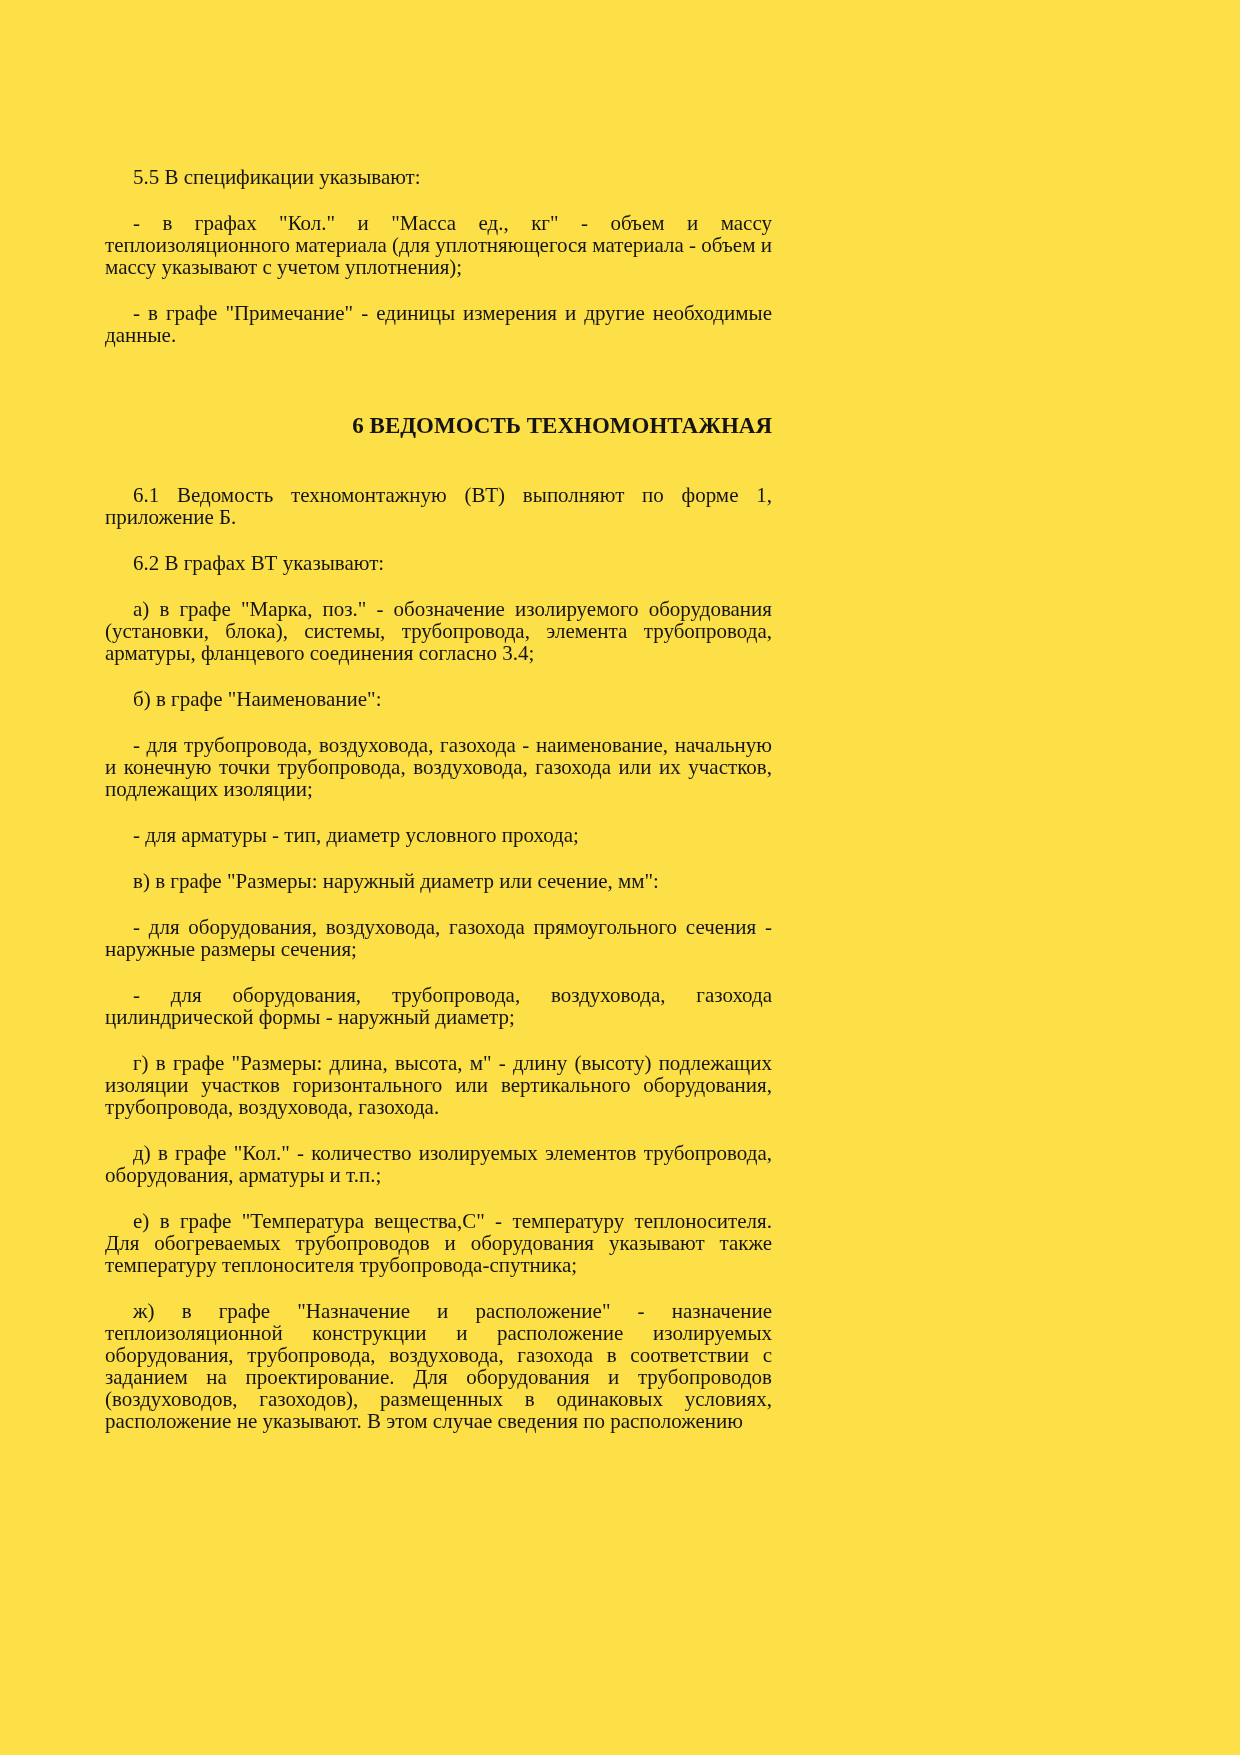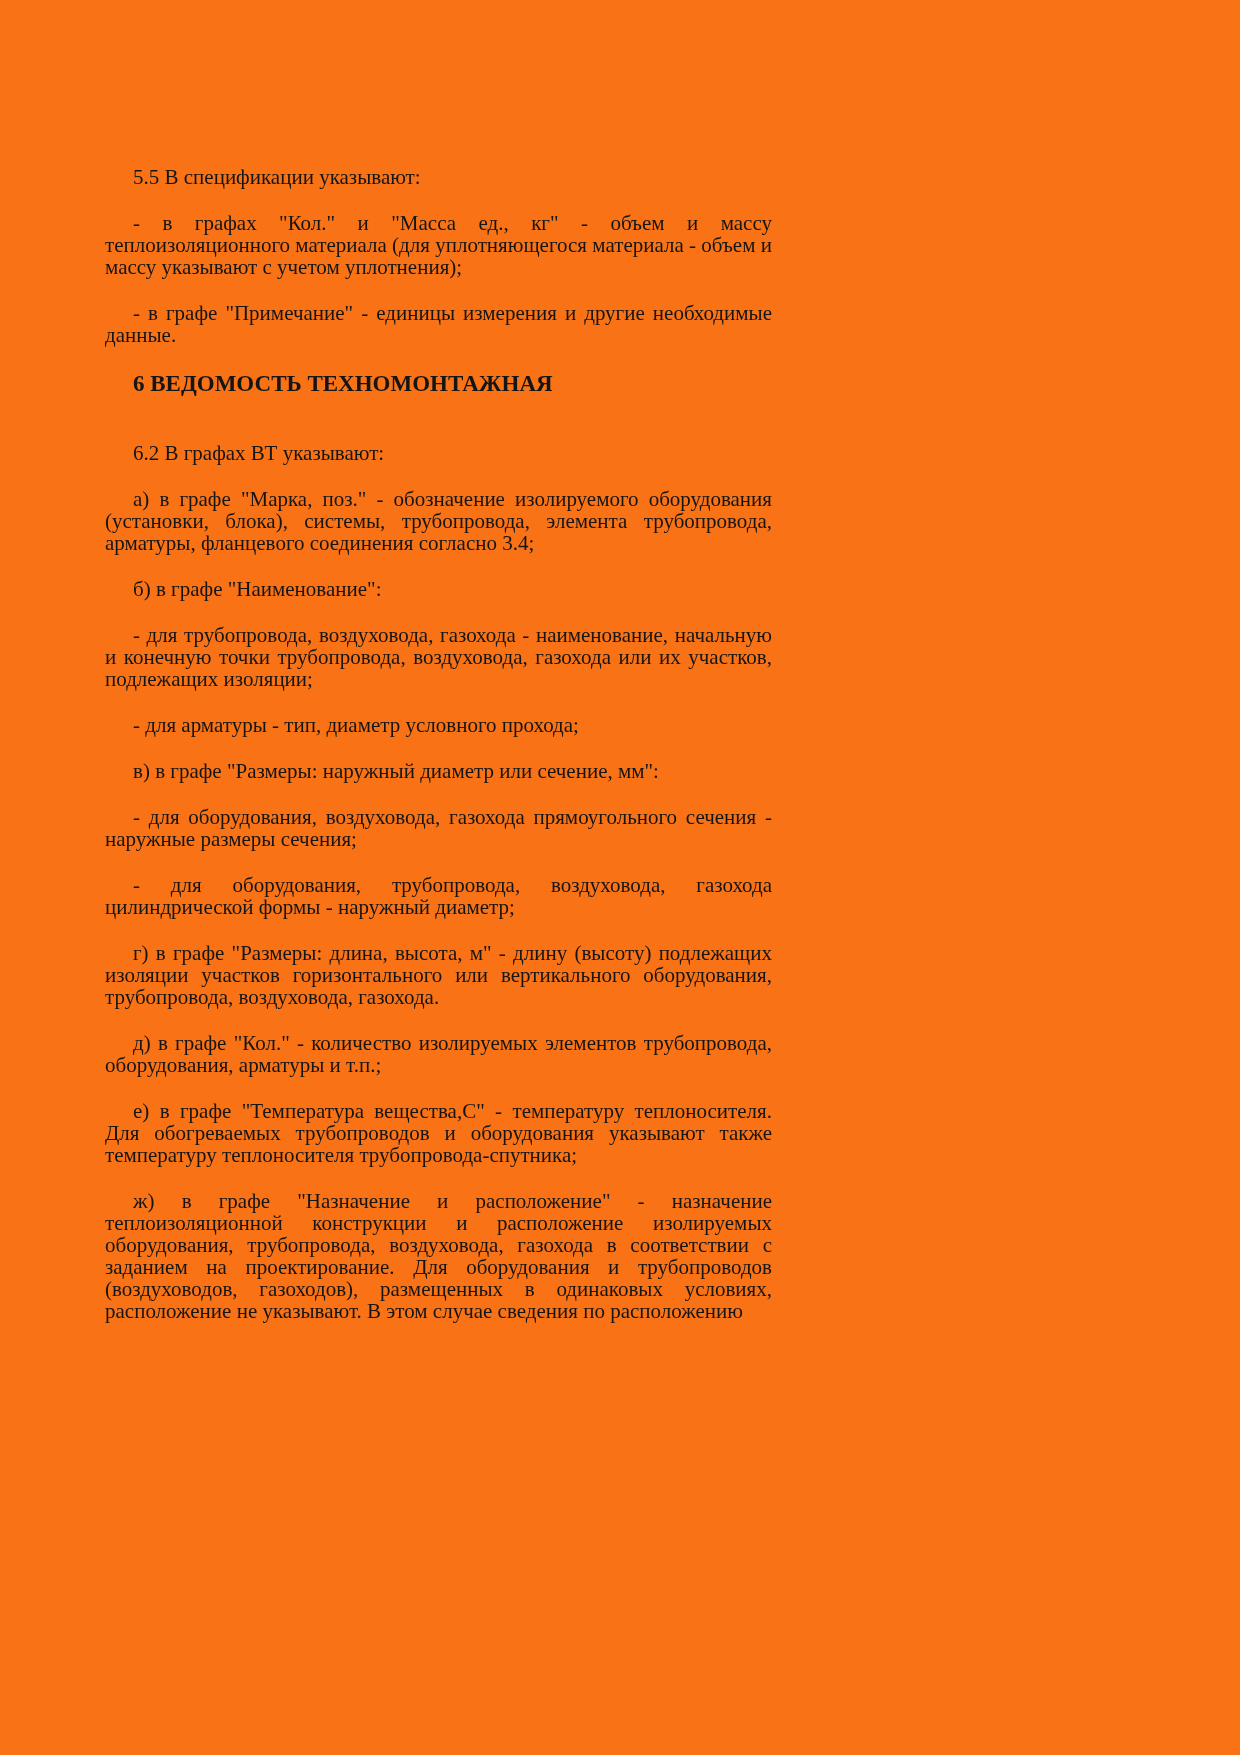--- a/index.html
+++ b/index.html
@@ -11,53 +11,54 @@
     width: 1240px;
     height: 1755px;
     overflow: hidden;
     font-family: "Liberation Serif", serif;
     color: #151515;
   }
   .page {
     box-sizing: border-box;
     width: 1240px;
     height: 1755px;
-    background: #f97316;
+    background: #fde047;
   }
   .text-column {
     margin-left: 105px;
     width: 667px;
     padding-top: 166px;
   }
   .text-column p.paragraph {
     font-size: 21px;
     line-height: 22px;
     text-align: justify;
     text-indent: 28px;
     margin: 0 0 24px 0;
   }
   .text-column h2.heading {
     font-size: 23px;
     line-height: 24px;
     font-weight: bold;
-    text-align: left;
+    text-align: right;
     text-indent: 28px;
-    margin: 26px 0 46px 0;
+    margin: 68px 0 46px 0;
   }
 </style>
 </head>
 <body>
 
 <div class="page">
   <div class="text-column">
 
   <p class="paragraph">5.5 В спецификации указывают:</p>
       <p class="paragraph">- в графах "Кол." и "Масса ед., кг" - объем и массу теплоизоляционного материала (для уплотняющегося материала - объем и массу указывают с учетом уплотнения);</p>
       <p class="paragraph">- в графе "Примечание" - единицы измерения и другие необходимые данные.</p>
       <h2 class="heading">6 ВЕДОМОСТЬ ТЕХНОМОНТАЖНАЯ</h2>
+      <p class="paragraph">6.1 Ведомость техномонтажную (ВТ) выполняют по форме 1, приложение Б.</p>
       <p class="paragraph">6.2 В графах ВТ указывают:</p>
       <p class="paragraph">а) в графе "Марка, поз." - обозначение изолируемого оборудования (установки, блока), системы, трубопровода, элемента трубопровода, арматуры, фланцевого соединения согласно 3.4;</p>
       <p class="paragraph">б) в графе "Наименование":</p>
       <p class="paragraph">- для трубопровода, воздуховода, газохода - наименование, начальную и конечную точки трубопровода, воздуховода, газохода или их участков, подлежащих изоляции;</p>
       <p class="paragraph">- для арматуры - тип, диаметр условного прохода;</p>
       <p class="paragraph">в) в графе "Размеры: наружный диаметр или сечение, мм":</p>
       <p class="paragraph">- для оборудования, воздуховода, газохода прямоугольного сечения - наружные размеры сечения;</p>
       <p class="paragraph">- для оборудования, трубопровода, воздуховода, газохода цилиндрической формы - наружный диаметр;</p>
       <p class="paragraph">г) в графе "Размеры: длина, высота, м" - длину (высоту) подлежащих изоляции участков горизонтального или вертикального оборудования, трубопровода, воздуховода, газохода.</p>
       <p class="paragraph">д) в графе "Кол." - количество изолируемых элементов трубопровода, оборудования, арматуры и т.п.;</p>

